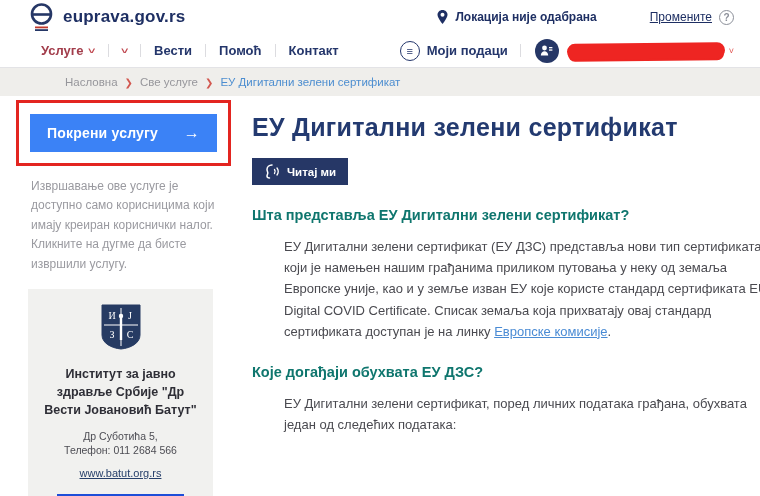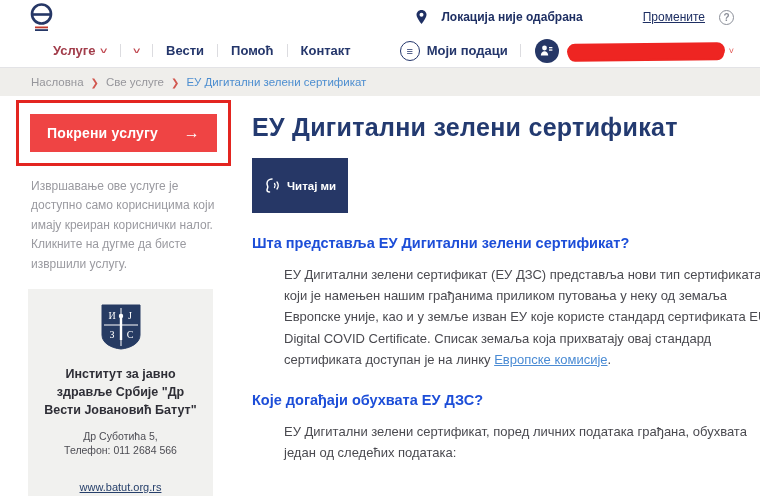--- a/index.html
+++ b/index.html
@@ -5,106 +5,107 @@
   * { margin:0; padding:0; box-sizing:border-box; }
   html,body { width:760px; height:496px; overflow:hidden; background:#fff;
               font-family:"Liberation Sans", sans-serif; }
   .page { width:760px; height:496px; position:relative; background:#fff; }
 
   
   .topbar { height:34px; display:flex; align-items:center; justify-content:space-between;
             padding:0 26px 0 28px; background:#fff; }
   .brand-wrap { display:flex; align-items:center; gap:8px; }
   .brand { font-size:17px; font-weight:bold; color:#1e2f63; letter-spacing:.2px; }
-  .loc-wrap { display:flex; align-items:center; gap:14px; }
+  .loc-wrap { display:flex; align-items:center; gap:7px; }
   .loc-label { font-size:12px; font-weight:bold; color:#1e2f63; }
   .loc-change { font-size:12px; color:#1e2f63; text-decoration:underline; cursor:pointer;padding-left:46px; }
   .help-circle { width:15px; height:15px; border:1.4px solid #8b8f99; border-radius:50%;
                  color:#8b8f99; font-size:10px; font-weight:bold; display:flex;
                  align-items:center; justify-content:center; }
 
   
   .navbar { height:34px; display:flex; align-items:center; justify-content:space-between;
-            padding:0 26px 0 40px; border-bottom:1px solid #e3e3e6; background:#fff; }
+            padding:0 26px 0 28px; border-bottom:1px solid #e3e3e6; background:#fff; }
   .nav-left, .nav-right { display:flex; align-items:center; height:100%; }
   .nav-item { display:flex; align-items:center; gap:6px; padding:0 13px; font-size:13px;
               font-weight:bold; color:#24366b; cursor:pointer; }
   .nav-item.active { color:#a23d4b; }
   .nav-sep { width:1px; height:13px; background:#dcdce0; }
   .chev { font-size:9px; color:#c14a52; transform:scaleX(1.4); }
   .menu-circle { width:20px; height:20px; border:1.5px solid #24366b; border-radius:50%;
                  display:flex; align-items:center; justify-content:center;
                  font-size:11px; color:#24366b; margin-right:7px; }
   .mydata-label { font-size:13px; font-weight:bold; color:#24366b; }
   .avatar { width:24px; height:24px; background:#263766; border-radius:50%;
             display:flex; align-items:center; justify-content:center; margin:0 8px 0 14px; }
   .scribble { width:158px; height:16px; background:#ee2522; border-radius:8px;
               transform:rotate(-.6deg); box-shadow:0 3px 0 -1px #ee2522; }
   .red-chev { color:#e0514d; font-size:9px; margin-left:4px; }
 
   
   .crumbbar { height:28px; background:#efeeeb; display:flex; align-items:center;
-              padding-left:31px; font-size:11.5px; }
+              padding-left:65px; font-size:11.5px; }
   .crumb { color:#96969b; cursor:pointer; }
   .crumb.current { color:#4d8ed0; }
   .crumb-sep { color:#d2574f; margin:0 7px; font-size:10px; }
 
   
   .content { display:flex; padding:4px 0 0 16px; }
   aside { width:232px; flex-shrink:0; }
   main { margin-left:4px; width:500px; }
 
   
   .annotation { border:3px solid #e32520; padding:11px 11px; width:215px; margin-top:0; }
-  .start-btn { width:100%; height:38px; background:#ef4444; color:#fff; border:none;
+  .start-btn { width:100%; height:38px; background:#3b82f6; color:#fff; border:none;
                font-family:inherit; font-size:14px; font-weight:bold; display:flex;
                align-items:center; justify-content:space-between; padding:0 17px;
                cursor:pointer; letter-spacing:.2px; }
   .start-arrow { font-size:16px; font-weight:normal; }
   .side-note { margin:11px 18px 0 15px; font-size:12px; color:#9a9aa0; line-height:1.62; }
   .provider-card { margin:15px 0 0 12px; width:185px; background:#f1f1ef;
                    text-align:center; padding:15px 12px 18px; }
   .shield { display:inline-block; }
   .prov-name { margin-top:11px; font-size:12.5px; font-weight:bold; color:#2e2e36;
                line-height:1.45; }
   .prov-addr { margin-top:9px; font-size:10.5px; color:#4d4d54; line-height:1.4; }
-  .prov-site { display:inline-block; margin-top:23px; font-size:11px; color:#27406b;
+  .prov-site { display:inline-block; margin-top:9px; font-size:11px; color:#27406b;
                text-decoration:underline; cursor:pointer; }
   .prov-btn { margin-top:13px; background:#1d4ed8; color:#fff; border:none;
               font-family:inherit; font-size:12px; font-weight:bold;
               padding:8px 21px; cursor:pointer; }
 
   
   .page-title { margin-top:13px; font-size:25px; font-weight:bold; color:#233a70;
                 letter-spacing:.3px; }
   .read-btn { margin-top:16px; display:inline-flex; align-items:center; gap:7px;
               background:#263766; color:#fff; border:none; font-family:inherit;
-              font-size:11.5px; font-weight:bold; padding:20px 12px; cursor:pointer; }
+              font-size:11.5px; font-weight:bold; padding:6px 12px; cursor:pointer; }
   .body-p { margin-top:25px; font-size:13px; color:#4a4a50; line-height:1.63;
             width:490px; }
-  .sec-h { margin-top:22px; font-size:14.5px; font-weight:bold; color:#1d4ed8; }
+  .sec-h { margin-top:22px; font-size:14.5px; font-weight:bold; color:#0f766e; }
   .sec-p { margin-top:13px; font-size:13px; color:#4a4a50; line-height:1.63; width:490px;margin-left:32px; }
   .inline-link { color:#4a8bd4; text-decoration:underline; cursor:pointer; }
   svg { display:block; }
 </style>
 </head>
 <body>
 
 <div class="page">
 
   <header class="topbar">
     <div class="brand-wrap">
       <span>
         <svg width="27" height="30" viewBox="0 0 27 30">
           <circle cx="13.5" cy="12" r="9.5" fill="none" stroke="#263766" stroke-width="2.6"></circle>
           <line x1="5" y1="12.5" x2="22" y2="12.5" stroke="#263766" stroke-width="2.6"></line>
           <rect x="7" y="24.5" width="13" height="1.8" fill="#c0392b"></rect>
           <rect x="7" y="27.2" width="13" height="1.8" fill="#263766"></rect>
         </svg>
       </span>
+      <span class="brand">euprava.gov.rs</span>
     </div>
     <div class="loc-wrap">
       <span>
         <svg width="11" height="14" viewBox="0 0 11 14">
           <path d="M5.5 0C2.5 0 .5 2.2.5 4.8.5 8 5.5 14 5.5 14S10.5 8 10.5 4.8C10.5 2.2 8.5 0 5.5 0z" fill="#1e2f63"></path>
           <circle cx="5.5" cy="4.8" r="2" fill="#fff"></circle>
         </svg>
       </span>
       <span class="loc-label">Локација није одабрана</span>
       <span class="loc-change">Промените</span>

